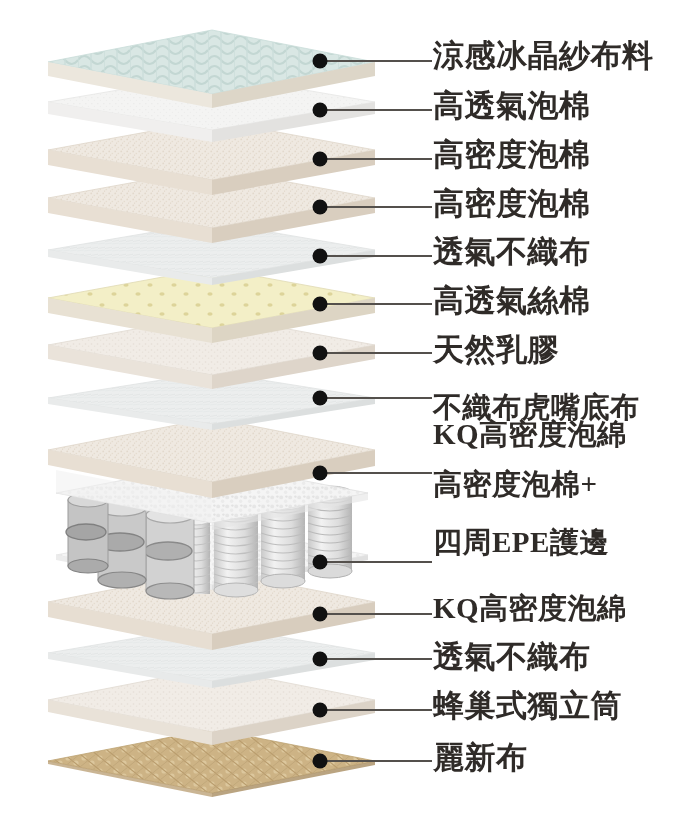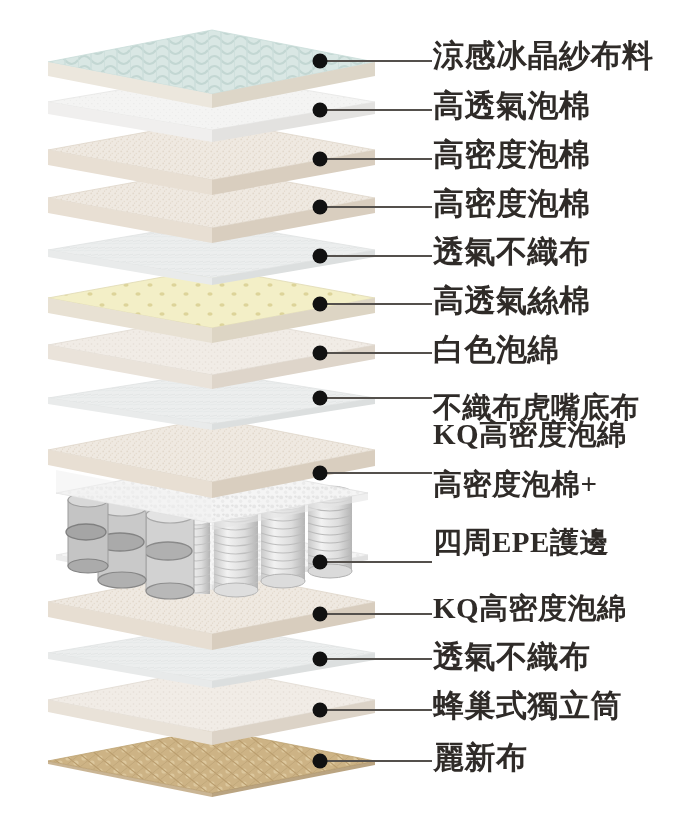--- a/index.html
+++ b/index.html
@@ -329,21 +329,21 @@
     </g>
   </svg>
 
   <div class="label-layer">
     <div class="layer-label" style="left:433px; top:40px;">涼感冰晶紗布料</div>
     <div class="layer-label" style="left:433px; top:90px;">高透氣泡棉</div>
     <div class="layer-label" style="left:433px; top:139px;">高密度泡棉</div>
     <div class="layer-label" style="left:433px; top:188px;">高密度泡棉</div>
     <div class="layer-label" style="left:433px; top:236px;">透氣不織布</div>
     <div class="layer-label" style="left:433px; top:285px;">高透氣絲棉</div>
-    <div class="layer-label" style="left:433px; top:334px;">白色泡綿</div>
+    <div class="layer-label" style="left:433px; top:334px;">天然乳膠</div>
     <div class="layer-label sz-small" style="left:433px; top:380px;margin-top:13px;">不織布虎嘴底布</div>
     <div class="layer-label sz-small" style="left:433px; top:420px;">KQ高密度泡綿</div>
     <div class="layer-label sz-small" style="left:433px; top:470px;">高密度泡棉+</div>
     <div class="layer-label sz-small" style="left:433px; top:528px;text-align:center;">四周EPE護邊</div>
     <div class="layer-label sz-small" style="left:433px; top:594px;">KQ高密度泡綿</div>
     <div class="layer-label" style="left:433px; top:641px;">透氣不織布</div>
     <div class="layer-label" style="left:433px; top:690px;">蜂巢式獨立筒</div>
     <div class="layer-label" style="left:433px; top:742px;">麗新布</div>
   </div>
 

